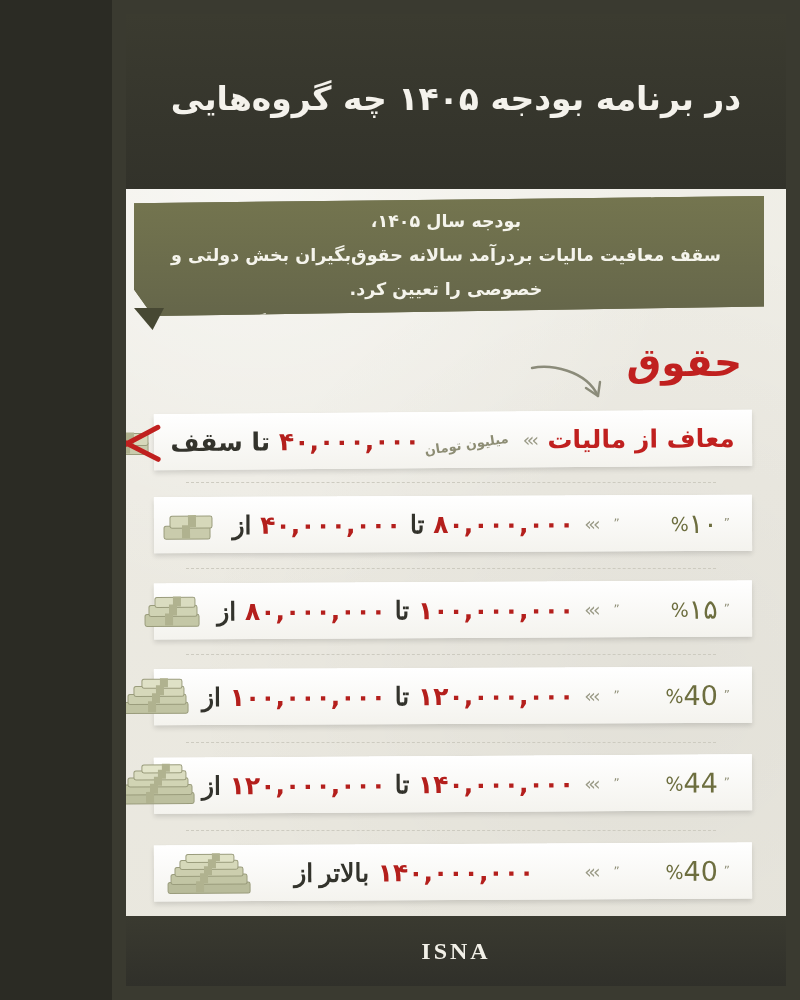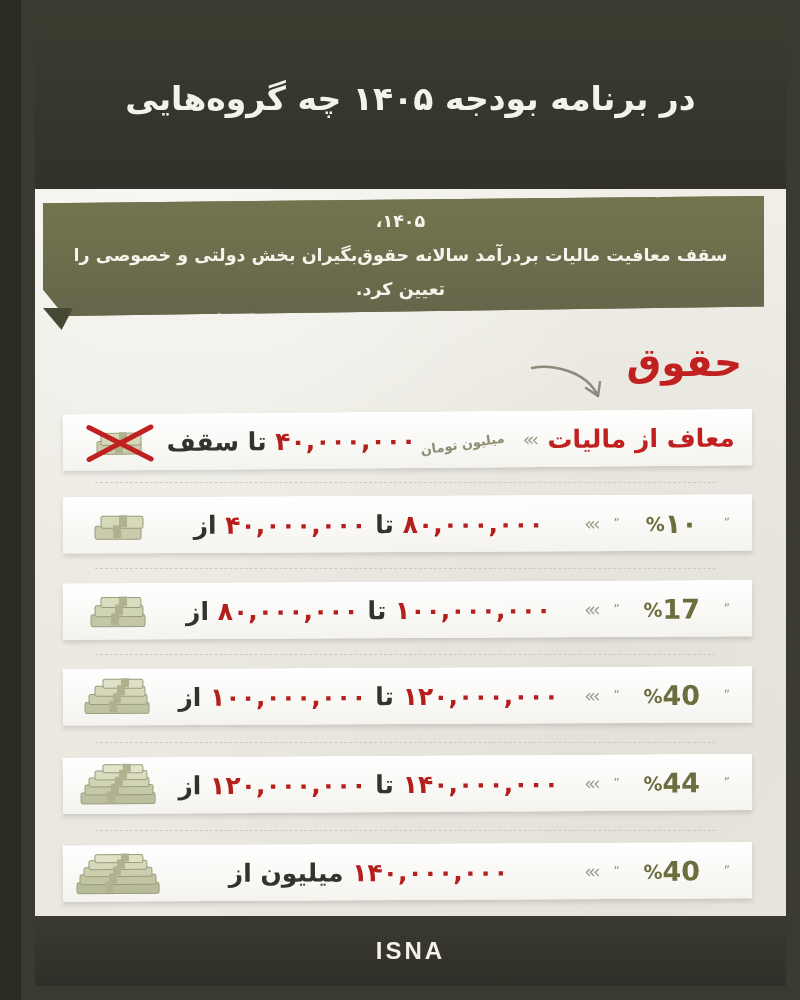--- a/index.html
+++ b/index.html
@@ -8,21 +8,21 @@
     background: #2b2b24;
   }
   body {
     width: 800px;
     height: 1000px;
     overflow: hidden;
     font-family: "DejaVu Sans", "Liberation Sans", sans-serif;
   }
   .poster {
     position: relative;
-    width: 779px;
+    width: 688px;
     height: 1000px;
     background: #7dd3fc;
     box-sizing: border-box;
     border: 14px solid #3a3a30;
     overflow: hidden;
   }
   .paper-texture {
     position: absolute;
     inset: 0;
     background:
@@ -146,23 +146,22 @@
   .row.r0 { top: 0px;   transform: rotate(-0.45deg); }
   .row.r1 { top: 84px;  transform: rotate(-0.25deg); }
   .row.r2 { top: 170px; transform: rotate(-0.3deg); }
   .row.r3 { top: 256px; transform: rotate(-0.25deg); }
   .row.r4 { top: 344px; transform: rotate(-0.35deg); }
   .row.r5 { top: 432px; transform: rotate(-0.3deg); }
 
   .row .rate {
     color: #6d6e3f;
     font-size: 27px;
-    font-weight: bold;
+    font-weight: normal;
     min-width: 92px;
-    text-align: center;
     direction: rtl;
     white-space: nowrap;
   }
   .row .rate .pct {
     font-size: 19px;
     vertical-align: 2px;
   }
   .row .exempt {
     color: #c0201f;
     font-size: 25px;
@@ -189,20 +188,21 @@
     flex: 1;
     color: #b41f1c;
     font-size: 25px;
     font-weight: bold;
     text-align: center;
     direction: rtl;
     white-space: nowrap;
   }
   .row .range .fa-word {
     color: #33332c;
+    font-family: Liberation Serif, serif;
   }
   .row .range .cap-label {
     color: #33332c;
   }
   .row .range-note {
     font-size: 13px;
     color: #8d8d74;
     display: inline-block;
     transform: rotate(-8deg);
     margin-left: 4px;
@@ -259,21 +259,21 @@
     color: #c0201f;
     padding: 0 6px;
     font-size: 11px;
     vertical-align: 2px;
   }
   .isna-logo {
     color: #f2f0e8;
     font-size: 24px;
     font-weight: bold;
     letter-spacing: 3px;
-    font-family: Liberation Sans, sans-serif;
+    font-family: Liberation Serif, serif;
     position: absolute;
     left: 50%;
     transform: translateX(-50%);
   }
   .footer-spacer { width: 120px; }
 </style>
 </head>
 <body>
 
 <div class="poster">
@@ -346,21 +346,21 @@
           <rect x="38" y="23" width="8" height="13" fill="#b0b28f"></rect>
           <rect x="44" y="13" width="8" height="12" fill="#b0b28f"></rect>
         </svg>
       </div>
     </div>
     <div class="divider d1"></div>
 
     <div class="row r2">
       <div class="unit-mini">”</div>
       <div class="rate">
-        <span class="pct">%</span><span>17</span>
+        <span class="pct">%</span><span>۱۵</span>
       </div>
       <div class="unit-mini">”</div>
       <div class="chev">«‹</div>
       <div class="range">
         <span>۱۰۰,۰۰۰,۰۰۰</span>
         <span class="fa-word">تا</span>
         <span>۸۰,۰۰۰,۰۰۰</span>
         <span class="fa-word">از</span>
       </div>
       <div class="money">
@@ -436,21 +436,21 @@
 
     <div class="row r5">
       <div class="unit-mini">”</div>
       <div class="rate">
         <span class="pct">%</span><span>40</span>
       </div>
       <div class="unit-mini">”</div>
       <div class="chev">«‹</div>
       <div class="range">
         <span>۱۴۰,۰۰۰,۰۰۰</span>
-        <span class="fa-word">میلیون از</span>
+        <span class="fa-word">بالاتر از</span>
       </div>
       <div class="money">
         <svg viewBox="0 0 88 46" width="88" height="46">
           <rect x="2" y="32" width="82" height="11" rx="2" fill="#b8bb9a" stroke="#9a9c7c" stroke-width="1"></rect>
           <rect x="5" y="24" width="76" height="10" rx="2" fill="#c2c5a4" stroke="#9a9c7c" stroke-width="1"></rect>
           <rect x="9" y="17" width="68" height="9" rx="2" fill="#ccceae" stroke="#9a9c7c" stroke-width="1"></rect>
           <rect x="14" y="10" width="58" height="9" rx="2" fill="#d6d8ba" stroke="#9a9c7c" stroke-width="1"></rect>
           <rect x="20" y="4" width="48" height="8" rx="2" fill="#e0e2c6" stroke="#9a9c7c" stroke-width="1"></rect>
           <rect x="30" y="31" width="8" height="11" fill="#b0b28f"></rect>
           <rect x="34" y="23" width="8" height="10" fill="#b0b28f"></rect>

